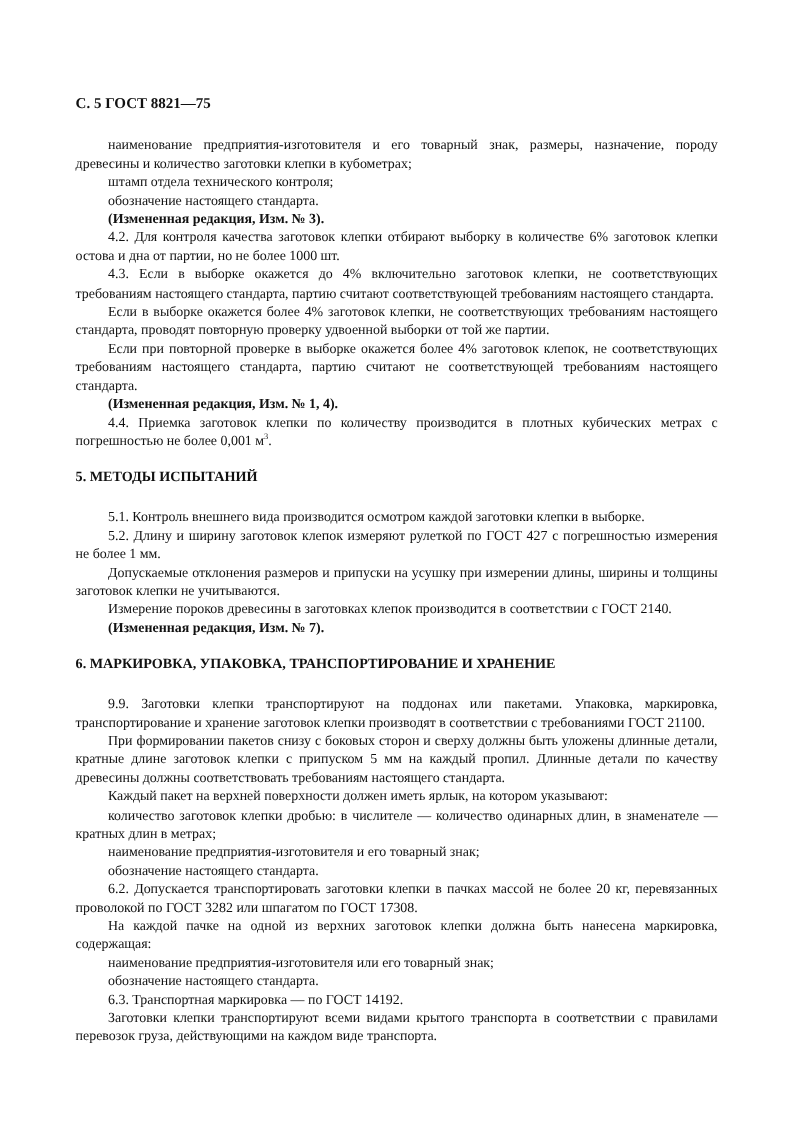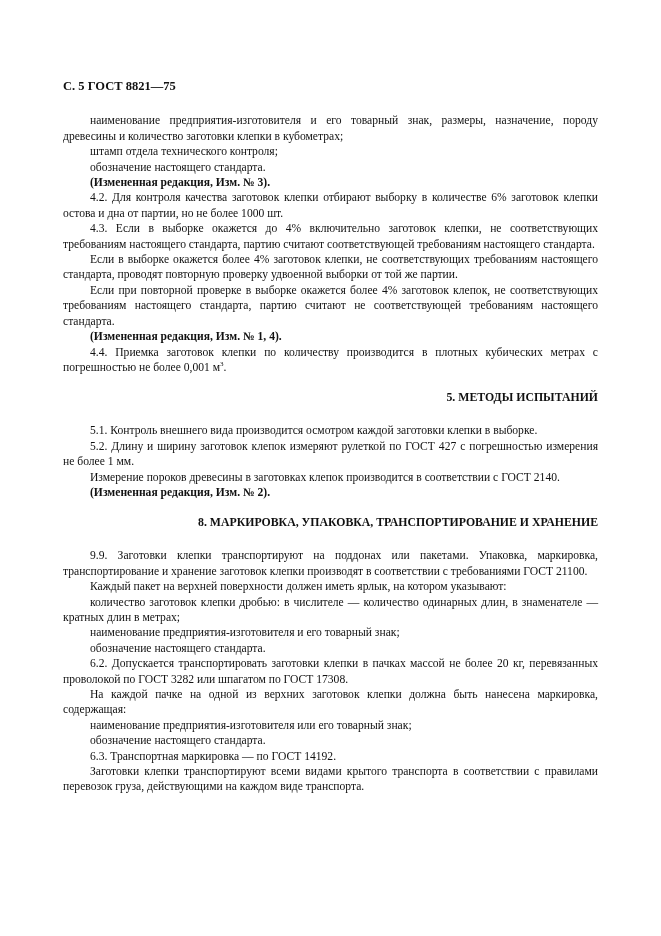--- a/index.html
+++ b/index.html
@@ -6,21 +6,21 @@
   body { width: 661px; height: 936px; position: relative; overflow: hidden; }
   .page {
     position: absolute; left: 63px; top: 62px; width: 535px;
     font-family: "Liberation Serif", "DejaVu Serif", serif;
     font-size: 11.6px; line-height: 15.4px; color: #111;
   }
   .header { font-weight: bold; font-size: 12.5px; margin: 17px 0 19px 0; }
   p { margin: 0; text-align: justify; text-indent: 27px; }
   .bold { font-weight: bold; }
   h2 {
-    font-size: 11.8px; font-weight: bold; text-align: right;
+    font-size: 11.8px; font-weight: bold; text-align: left;
     margin: 15px 0 18px 0; line-height: 15px;
   }
   sup { font-size: 7px; line-height: 0; vertical-align: super; }
 </style>
 </head>
 <body>
 
 <div class="page">
   <div class="header">С. 5 ГОСТ 8821—75</div>
 
@@ -32,26 +32,28 @@
   <p>4.3. Если в выборке окажется до 4% включительно заготовок клепки, не соответствующих требованиям настоящего стандарта, партию считают соответствующей требованиям настоящего стандарта.</p>
   <p>Если в выборке окажется более 4% заготовок клепки, не соответствующих требованиям настоящего стандарта, проводят повторную проверку удвоенной выборки от той же партии.</p>
   <p>Если при повторной проверке в выборке окажется более 4% заготовок клепок, не соответствующих требованиям настоящего стандарта, партию считают не соответствующей требованиям настоящего стандарта.</p>
   <p class="bold">(Измененная редакция, Изм. № 1, 4).</p>
   <p><span>4.4. Приемка заготовок клепки по количеству производится в плотных кубических метрах с погрешностью не более 0,001 м</span><sup>3</sup><span>.</span></p>
 
   <h2>5. МЕТОДЫ ИСПЫТАНИЙ</h2>
 
   <p>5.1. Контроль внешнего вида производится осмотром каждой заготовки клепки в выборке.</p>
   <p>5.2. Длину и ширину заготовок клепок измеряют рулеткой по ГОСТ 427 с погрешностью измерения не более 1 мм.</p>
+  <p>Допускаемые отклонения размеров и припуски на усушку при измерении длины, ширины и толщины заготовок клепки не учитываются.</p>
   <p>Измерение пороков древесины в заготовках клепок производится в соответствии с ГОСТ 2140.</p>
-  <p class="bold">(Измененная редакция, Изм. № 2).</p>
+  <p class="bold">(Измененная редакция, Изм. № 7).</p>
 
-  <h2>8. МАРКИРОВКА, УПАКОВКА, ТРАНСПОРТИРОВАНИЕ И ХРАНЕНИЕ</h2>
+  <h2>6. МАРКИРОВКА, УПАКОВКА, ТРАНСПОРТИРОВАНИЕ И ХРАНЕНИЕ</h2>
 
   <p>9.9. Заготовки клепки транспортируют на поддонах или пакетами. Упаковка, маркировка, транспортирование и хранение заготовок клепки производят в соответствии с требованиями ГОСТ 21100.</p>
+  <p>При формировании пакетов снизу с боковых сторон и сверху должны быть уложены длинные детали, кратные длине заготовок клепки с припуском 5 мм на каждый пропил. Длинные детали по качеству древесины должны соответствовать требованиям настоящего стандарта.</p>
   <p>Каждый пакет на верхней поверхности должен иметь ярлык, на котором указывают:</p>
   <p>количество заготовок клепки дробью: в числителе — количество одинарных длин, в знаменателе — кратных длин в метрах;</p>
   <p>наименование предприятия-изготовителя и его товарный знак;</p>
   <p>обозначение настоящего стандарта.</p>
   <p>6.2. Допускается транспортировать заготовки клепки в пачках массой не более 20 кг, перевязанных проволокой по ГОСТ 3282 или шпагатом по ГОСТ 17308.</p>
   <p>На каждой пачке на одной из верхних заготовок клепки должна быть нанесена маркировка, содержащая:</p>
   <p>наименование предприятия-изготовителя или его товарный знак;</p>
   <p>обозначение настоящего стандарта.</p>
   <p>6.3. Транспортная маркировка — по ГОСТ 14192.</p>
   <p>Заготовки клепки транспортируют всеми видами крытого транспорта в соответствии с правилами перевозок груза, действующими на каждом виде транспорта.</p>

